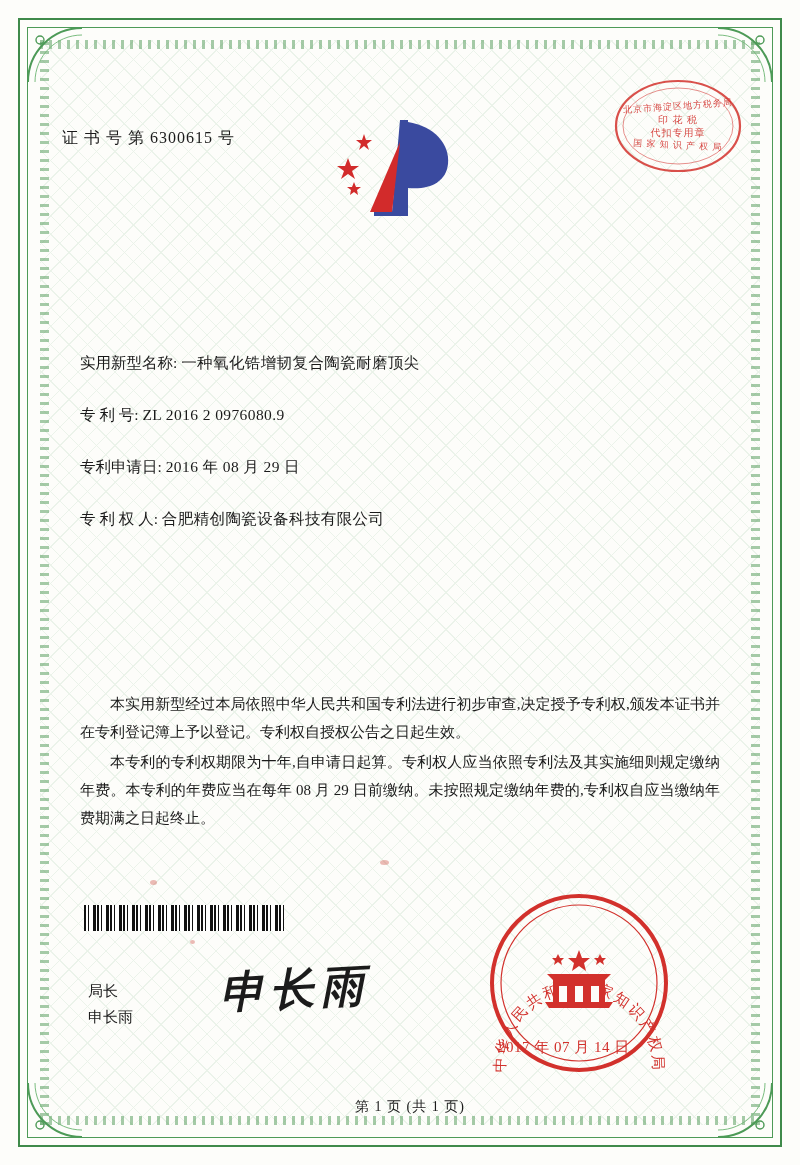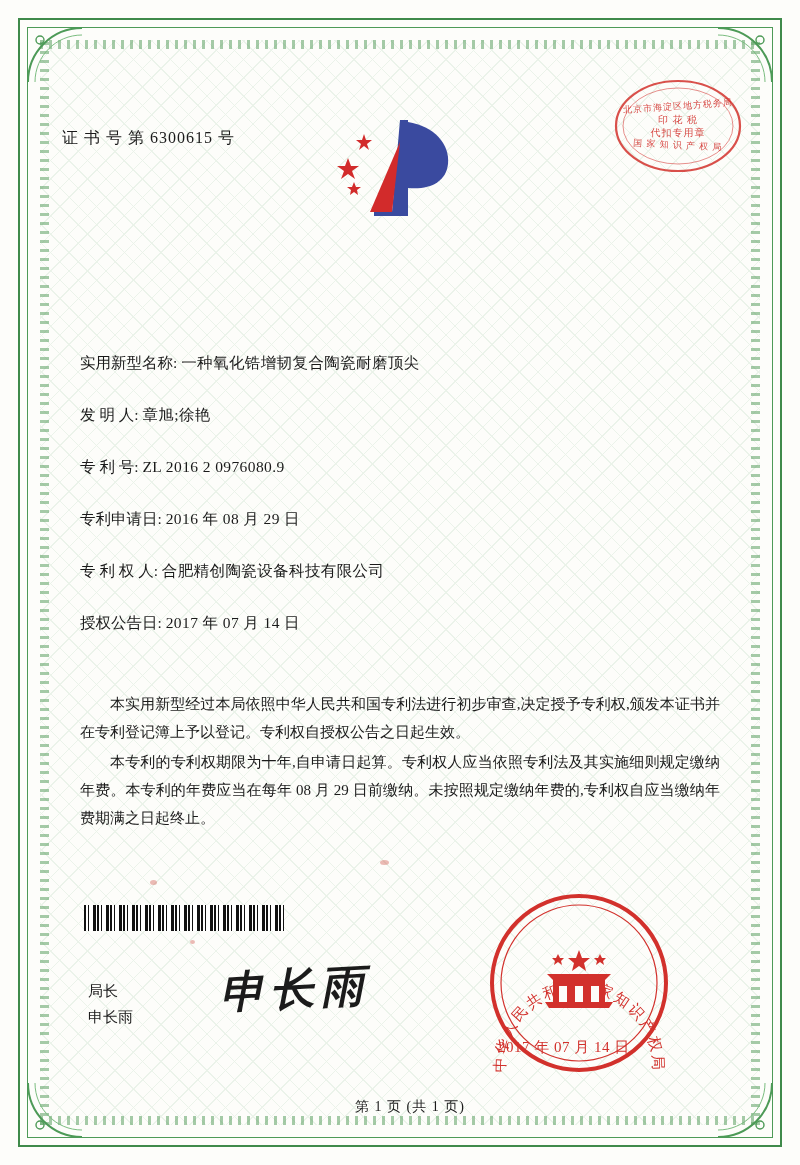--- a/index.html
+++ b/index.html
@@ -281,38 +281,30 @@
     </div>
   </div>
 
 
   <div class="fields">
     <div class="field-row">
       <span class="field-label">实用新型名称:</span>
       <span class="field-value">一种氧化锆增韧复合陶瓷耐磨顶尖</span>
     </div>
     <div class="field-row">
-      <span class="field-label">发 明 人:</span>
-      <span class="field-value">章旭;徐艳</span>
-    </div>
-    <div class="field-row">
       <span class="field-label">专 利 号:</span>
       <span class="field-value">ZL 2016 2 0976080.9</span>
     </div>
     <div class="field-row">
       <span class="field-label">专利申请日:</span>
       <span class="field-value">2016 年 08 月 29 日</span>
     </div>
     <div class="field-row">
       <span class="field-label">专 利 权 人:</span>
       <span class="field-value">合肥精创陶瓷设备科技有限公司</span>
-    </div>
-    <div class="field-row">
-      <span class="field-label">授权公告日:</span>
-      <span class="field-value">2017 年 07 月 14 日</span>
     </div>
   </div>
 
   <div class="paras">
     <div class="para">本实用新型经过本局依照中华人民共和国专利法进行初步审查,决定授予专利权,颁发本证书并在专利登记簿上予以登记。专利权自授权公告之日起生效。</div>
     <div class="para">本专利的专利权期限为十年,自申请日起算。专利权人应当依照专利法及其实施细则规定缴纳年费。本专利的年费应当在每年 08 月 29 日前缴纳。未按照规定缴纳年费的,专利权自应当缴纳年费期满之日起终止。</div>
   </div>
 
   <div class="barcode"></div>
 

